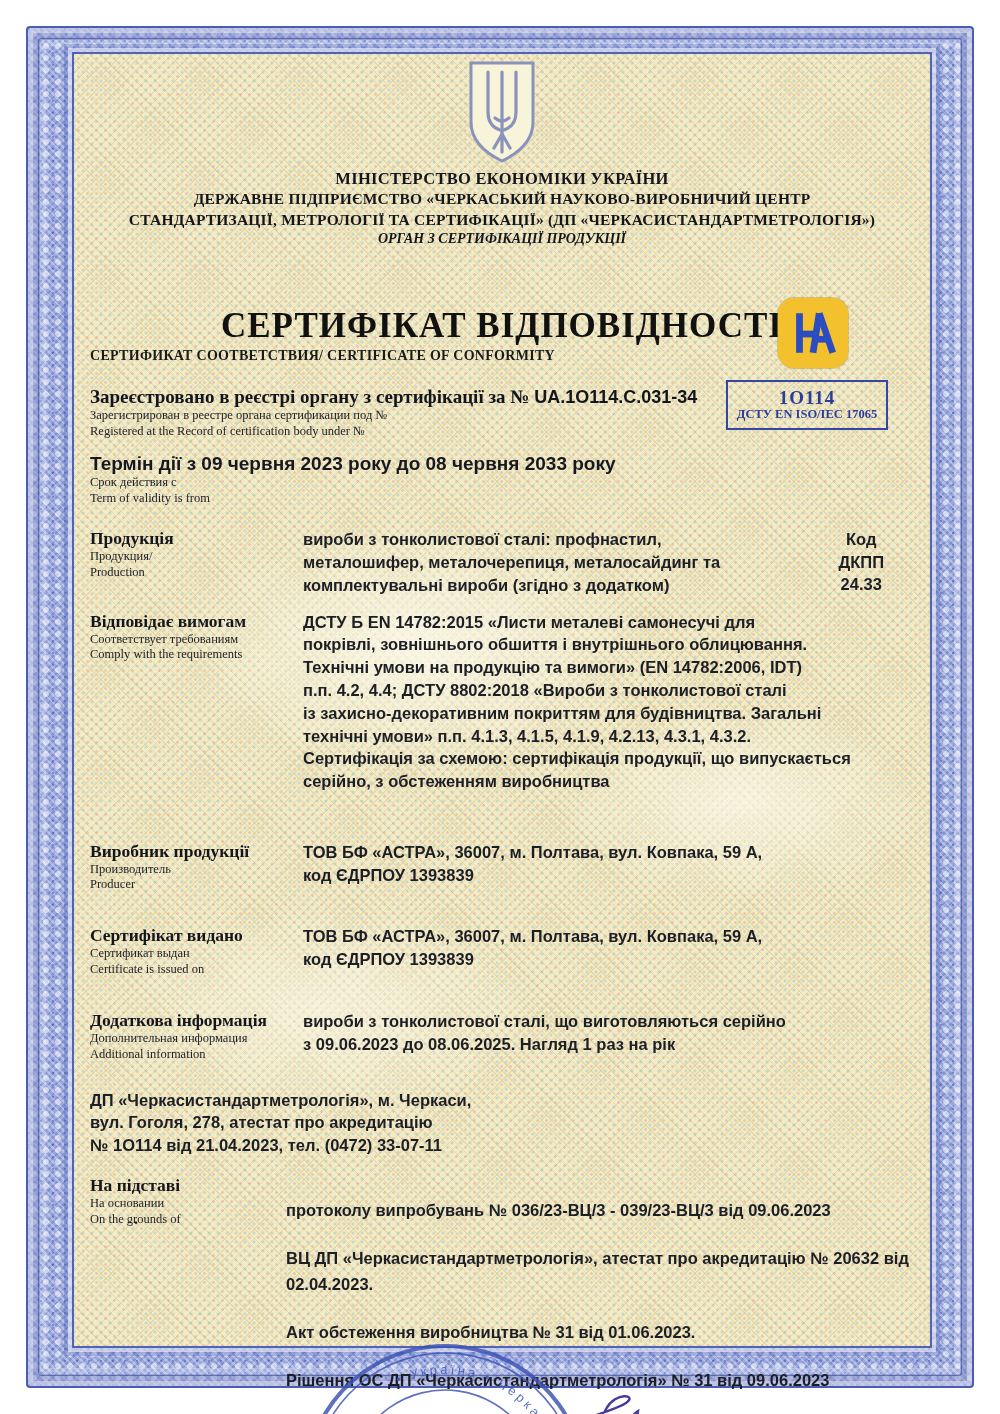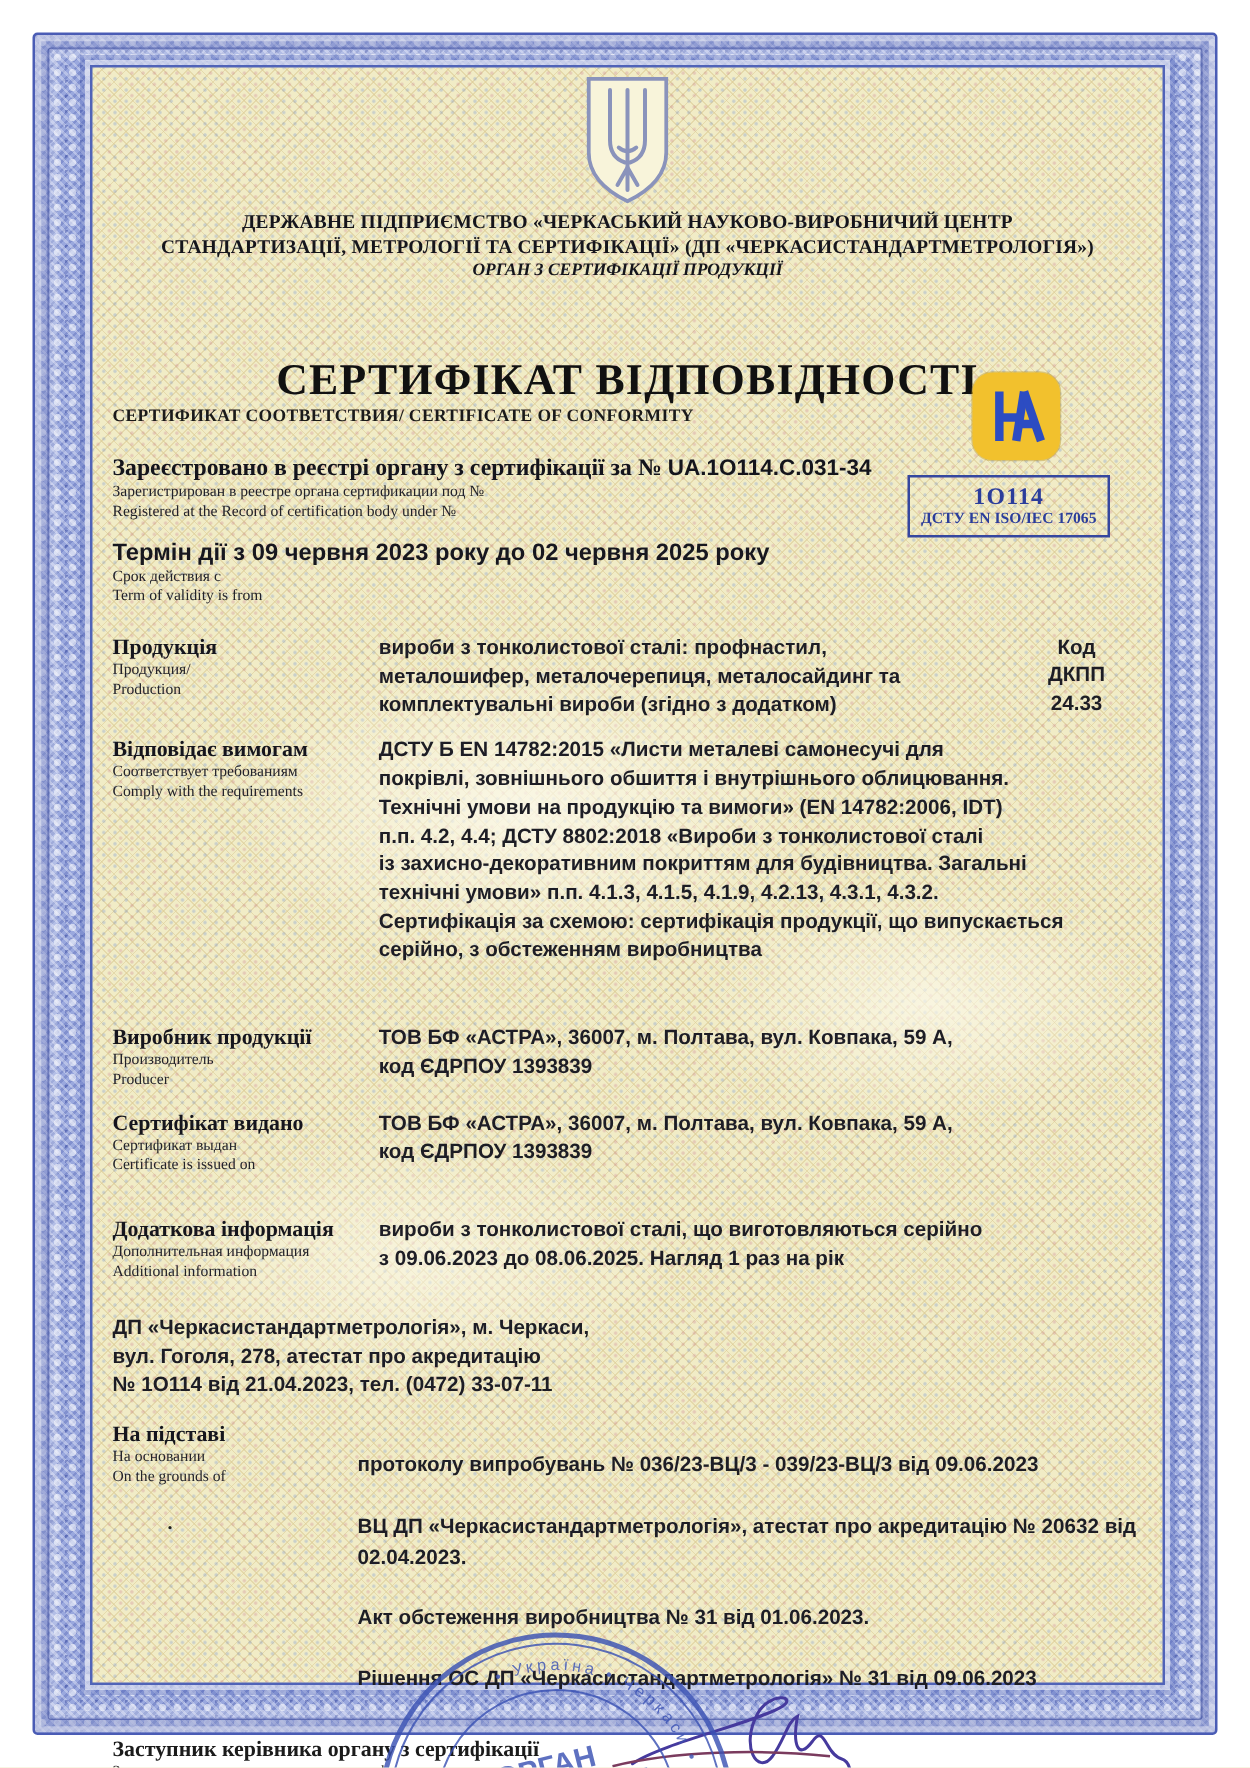--- a/index.html
+++ b/index.html
@@ -127,20 +127,21 @@
           <path d="M35 12 V74"></path>
           <path d="M21 12 V52 Q21 66 33 70"></path>
           <path d="M49 12 V52 Q49 66 37 70"></path>
           <path d="M35 74 L27 88 M35 74 L43 88 M35 74 V92"></path>
           <path d="M28 58 Q35 64 42 58"></path>
         </g>
       </svg>
     </div>
 
     <div class="hdr">
+      <div class="l1">МІНІСТЕРСТВО ЕКОНОМІКИ УКРАЇНИ</div>
       <div class="l2">ДЕРЖАВНЕ ПІДПРИЄМСТВО «ЧЕРКАСЬКИЙ НАУКОВО-ВИРОБНИЧИЙ ЦЕНТР</div>
       <div class="l3">СТАНДАРТИЗАЦІЇ, МЕТРОЛОГІЇ ТА СЕРТИФІКАЦІЇ» (ДП «ЧЕРКАСИСТАНДАРТМЕТРОЛОГІЯ»)</div>
       <div class="l4">ОРГАН З СЕРТИФІКАЦІЇ ПРОДУКЦІЇ</div>
     </div>
 
     <div class="title">СЕРТИФІКАТ ВІДПОВІДНОСТІ</div>
     <div class="subtitle">СЕРТИФИКАТ СООТВЕТСТВИЯ/ CERTIFICATE OF CONFORMITY</div>
 
     <div class="naau">
       <svg width="52" height="52" viewBox="0 0 100 100">
@@ -160,21 +161,21 @@
 
     <div class="reg">
       <div class="main">
         <span>Зареєстровано в реєстрі органу з сертифікації за № </span><span class="num">UA.1О114.C.031-34</span>
       </div>
       <div class="sub">Зарегистрирован в реестре органа сертификации под №</div>
       <div class="sub">Registered at the Record of certification body under №</div>
     </div>
 
     <div class="validity">
-      <div class="main">Термін дії з 09 червня 2023 року  до  02 червня 2025 року</div>
+      <div class="main">Термін дії з 09 червня 2023 року  до  08 червня 2033 року</div>
       <div class="sub">Срок действия с</div>
       <div class="sub">Term of validity is from</div>
     </div>
 
     <div class="row prod-row">
       <div class="lab">
         <div class="ua">Продукція</div>
         <div class="rm">Продукция/</div>
         <div class="rm">Production</div>
       </div>
@@ -207,21 +208,21 @@
     <div class="row" style="margin-top:48px">
       <div class="lab">
         <div class="ua">Виробник продукції</div>
         <div class="rm">Производитель</div>
         <div class="rm">Producer</div>
       </div>
       <div class="val">ТОВ БФ «АСТРА», 36007, м. Полтава, вул. Ковпака, 59 А,
 код ЄДРПОУ 1393839</div>
     </div>
 
-    <div class="row" style="margin-top:16px">
+    <div class="row" style="margin-top:32px">
       <div class="lab">
         <div class="ua">Сертифікат видано</div>
         <div class="rm">Сертификат выдан</div>
         <div class="rm">Certificate is issued on</div>
       </div>
       <div class="val">ТОВ БФ «АСТРА», 36007, м. Полтава, вул. Ковпака, 59 А,
 код ЄДРПОУ 1393839</div>
     </div>
 
     <div class="row" style="margin-top:33px">

